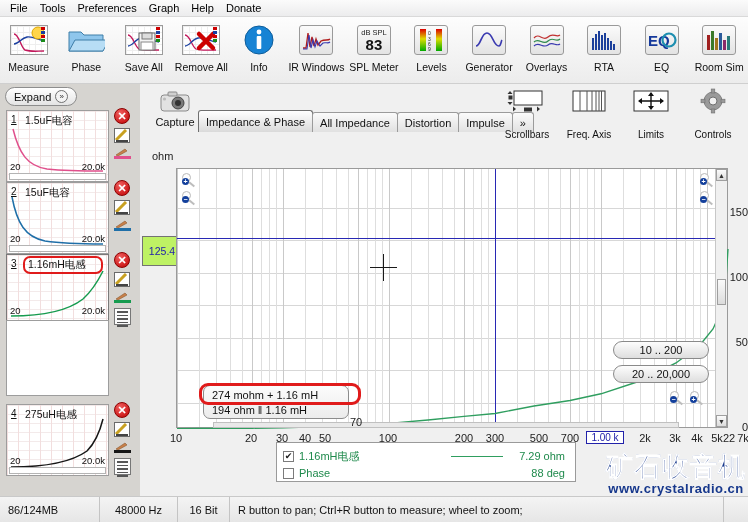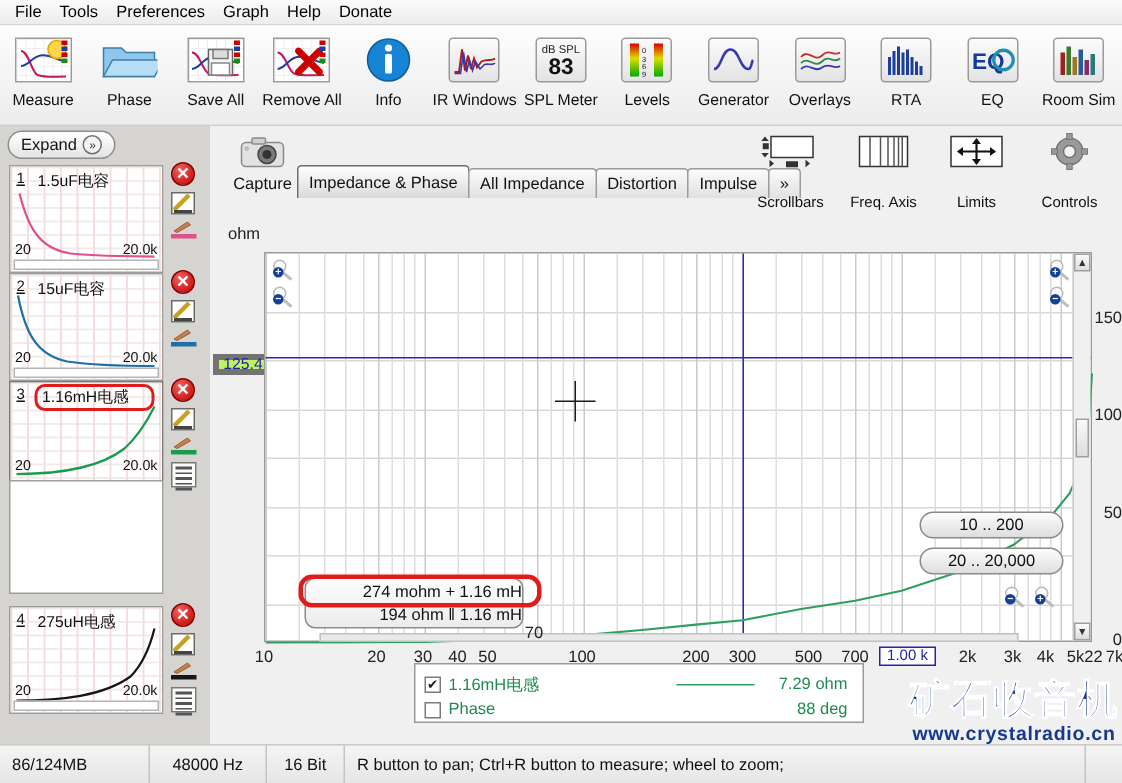--- a/index.html
+++ b/index.html
@@ -173,22 +173,22 @@
   }
   #plotgrid { position:absolute; inset:0; }
   .vline { position:absolute; top:0; bottom:0; width:1px; background:#dedede; }
   .vline.major { background:#c9c9c9; }
   .hline { position:absolute; left:0; right:0; height:1px; background:#d7d7d7; }
 
   .ylbl { position:absolute; right: 0; font-size:11px; color:#222; text-align:right; }
   .xlbl { position:absolute; font-size:11px; color:#222; text-align:center; }
 
   #ymark {
-    position:absolute; left: 2px; width: 40px; height:14px;
-    border:4px solid #737373; background:#bef264; color:#2222aa;
+    position:absolute; left: 2px; width: 40px; height:30px;
+    border:1px solid #737373; background:#bef264; color:#2222aa;
     font-size:10.5px; display:flex; align-items:center; justify-content:center;
   }
   #xmark {
     position:absolute; width: 38px; height:13px;
     border:1px solid #2222aa; background:#fff; color:#2222aa;
     font-size:10px; display:flex; align-items:center; justify-content:center;
   }
   .cursorline { position:absolute; background:#2828b4; }
 
   .magico { width:14px; height:14px; position:relative; }
@@ -845,21 +845,21 @@
         <div class="glass"></div>
           <div class="handle"></div>
           <div class="pm">−</div>
       </div>
       <div style="position:absolute; right:24px; bottom:22px;" class="magico">
         <div class="glass"></div>
           <div class="handle"></div>
           <div class="pm">+</div>
       </div>
 
-      <div class="tipbox" style="left:26px; bottom:8px; width:146px; height:34px; flex-direction:column; align-items:flex-end; justify-content:center; padding-left:8px;">
+      <div class="tipbox" style="left:26px; bottom:8px; width:146px; height:34px; flex-direction:column; align-items:flex-start; justify-content:center; padding-left:8px;">
         <div style="height:15px; display:flex; align-items:center;">274 mohm + 1.16 mH</div>
         <div style="height:15px; display:flex; align-items:center;">194 ohm ‖ 1.16 mH</div>
       </div>
       <div id="tiphl" style="left:22px; bottom:22px; width:162px; height:22px;"></div>
 
       <div id="hscrollbot"></div>
     </div>
 
     <div class="xlbl" style="left:24px;  top:348px; width:24px;text-align:center;">10</div>
     <div class="xlbl" style="left:99px;  top:348px; width:24px;">20</div>

